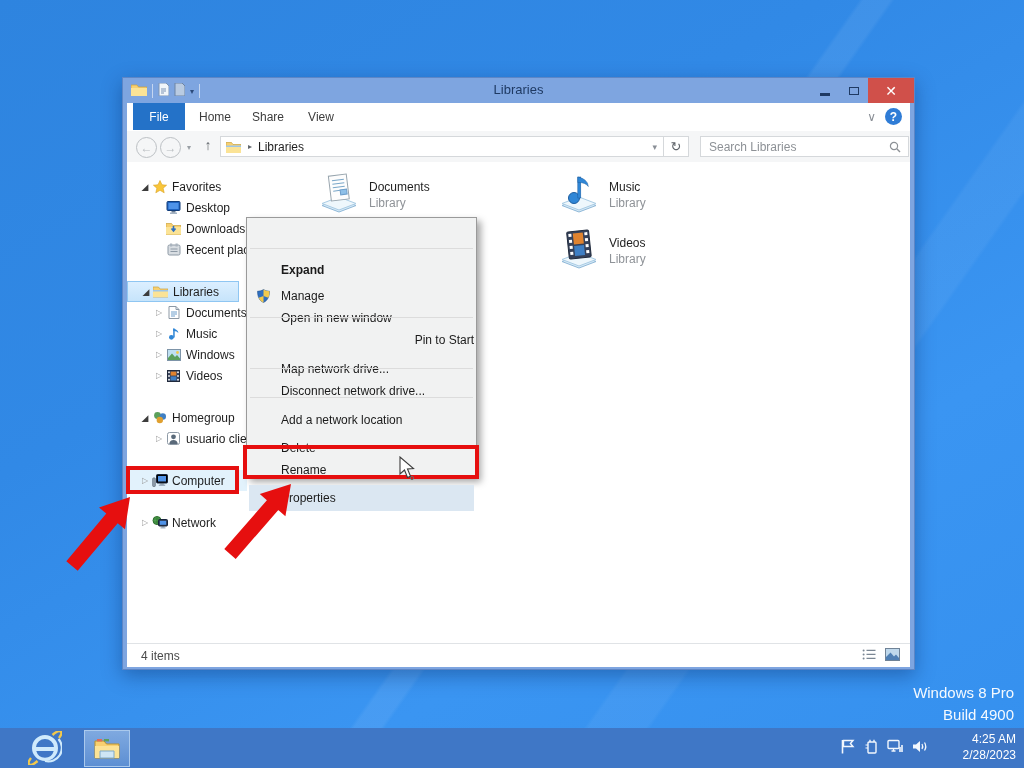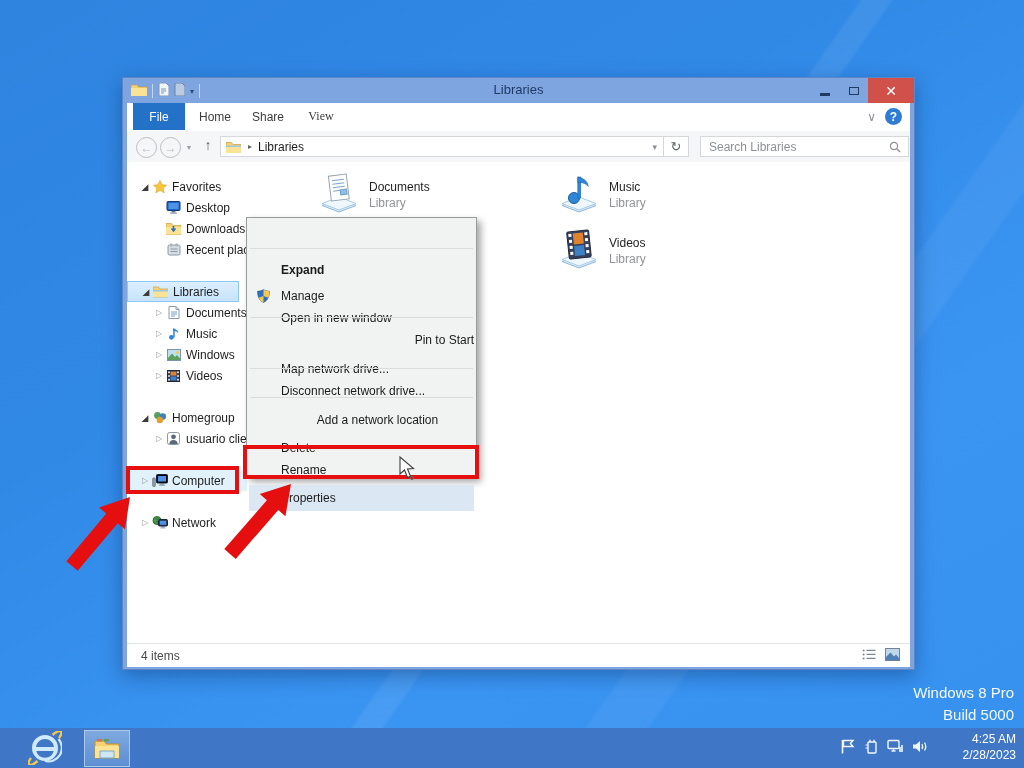--- a/index.html
+++ b/index.html
@@ -100,21 +100,21 @@
   .clock{position:absolute;right:8px;top:3px;text-align:right;color:#fff;font-size:12px;line-height:16px;margin-left:23px;}
 </style>
 </head>
 <body>
 
 <div id="screen">
 
 
   <div class="abs watermark">
     <div>Windows 8 Pro</div>
-    <div>Build 5000</div>
+    <div>Build 4900</div>
   </div>
 
   <div class="abs window">
 
     <div class="abs titlebar">
       <div class="abs qat">
         <span>
           <svg width="16" height="13" viewBox="0 0 16 13">
               <path d="M0 2 h6 l1.5 2 H16 v9 H0 Z" fill="#f7d070" stroke="#caa23c" stroke-width=".7"></path>
               <path d="M0 5 h16 v8 H0 Z" fill="#fbe396"></path>
@@ -146,21 +146,21 @@
         <div class="cap close">✕</div>
       </div>
     </div>
 
     <div class="abs win-inner">
 
       <div class="abs tabsrow">
         <div class="abs tab file">File</div>
         <div class="abs tab" style="left:66px;width:44px;">Home</div>
         <div class="abs tab" style="left:118px;width:46px;">Share</div>
-        <div class="abs tab" style="left:172px;width:44px;font-family:Liberation Serif, serif;">View</div>
+        <div class="abs tab" style="left:172px;width:44px;">View</div>
         <div class="abs ribbon-chevron">∨</div>
         <div class="abs helpbtn">?</div>
       </div>
 
       <div class="abs addrrow">
         <div class="abs navcirc" style="left:9px;">←</div>
         <div class="abs navcirc" style="left:33px;">→</div>
         <div class="abs tinychev">▾</div>
         <div class="abs uparrow">↑</div>
         <div class="abs crumbbox">
@@ -453,21 +453,21 @@
         <span>Pin to Start</span>
       </div>
     <div class="abs msep" style="top:99px;"></div>
     <div class="abs mi" style="top:104px;">
         <span>Map network drive...</span>
       </div>
     <div class="abs mi" style="top:126px;">
         <span>Disconnect network drive...</span>
       </div>
     <div class="abs msep" style="top:150px;"></div>
-    <div class="abs mi" style="top:155px;justify-content:center;">
+    <div class="abs mi" style="top:155px;">
         <span>Add a network location</span>
       </div>
     <div class="abs msep" style="top:179px;"></div>
     <div class="abs mi" style="top:183px;">
         <span>Delete</span>
       </div>
     <div class="abs mi" style="top:205px;">
         <span>Rename</span>
       </div>
     <div class="abs msep" style="top:228px;"></div>

